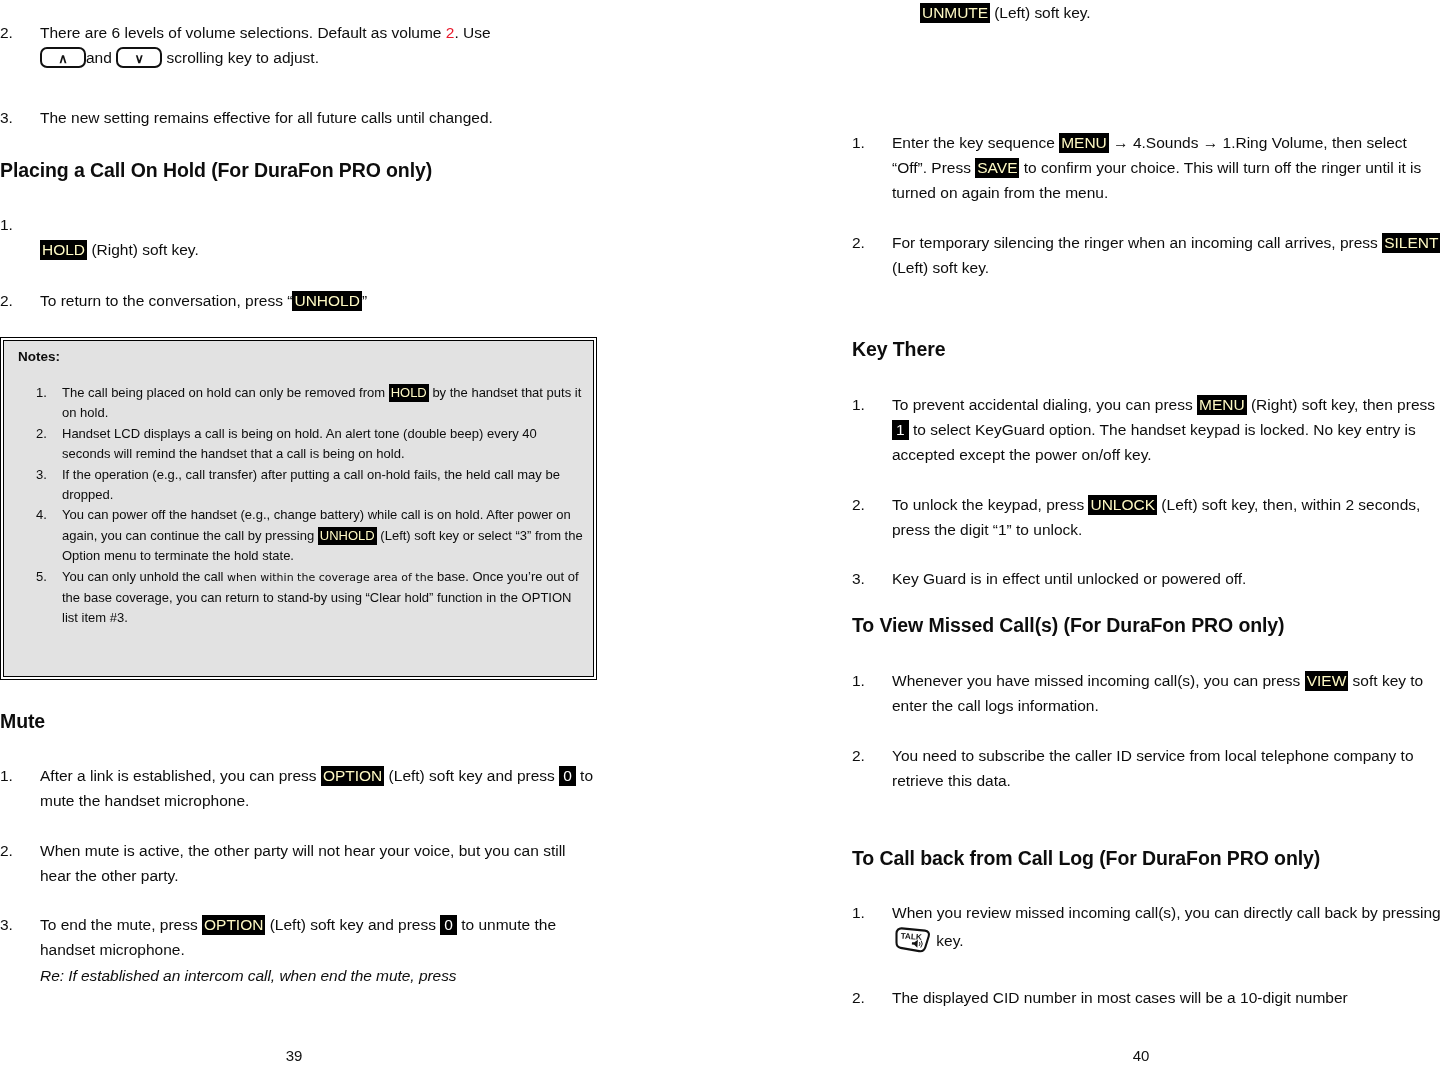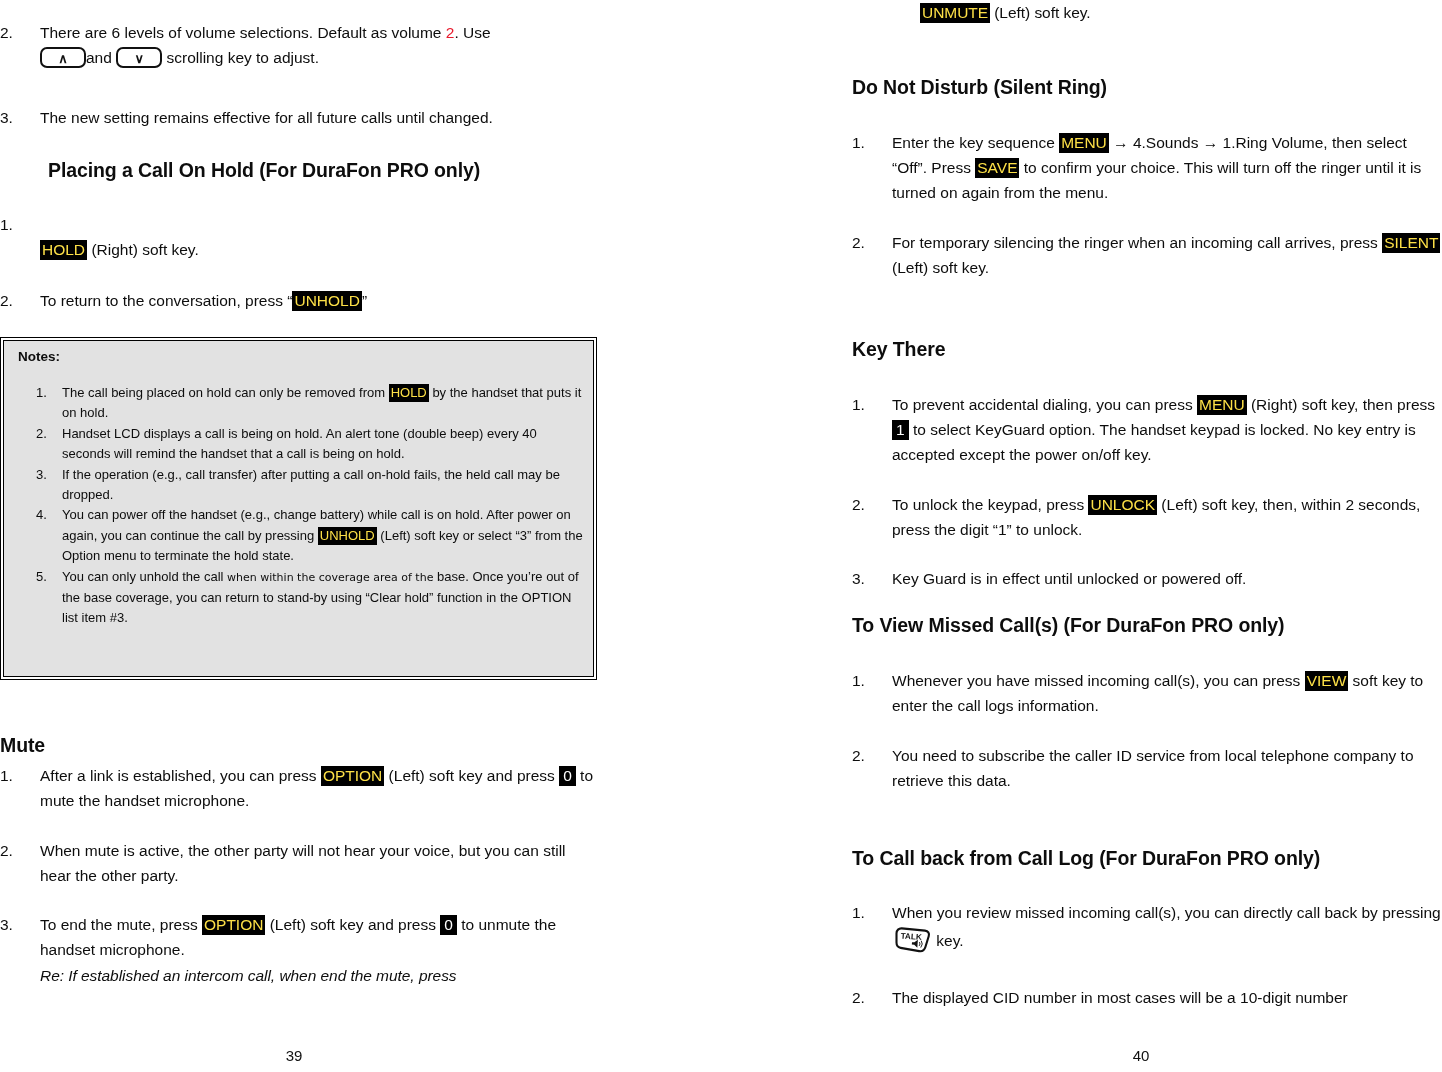--- a/index.html
+++ b/index.html
@@ -66,21 +66,21 @@
   }
   .li .txt {
     flex: 1 1 auto;
     font-size: 15.5px;
     line-height: 25px;
   }
 
   
   .key {
     background: #000000;
-    color: #fde047;
+    color: #fef9c3;
     padding: 1px 2px 2px 2px;
     font-size: 15.5px;
     white-space: nowrap;
   }
   .key-sm {
     background: #000000;
     color: #ffffff;
     padding: 1px 4px 2px 4px;
     font-size: 15.5px;
   }
@@ -177,21 +177,21 @@
       <span>There are 6 levels of volume selections.  Default as volume </span><span class="red">2</span><span>. Use </span><br>
       <span class="scrollkey"><span class="chev">∧</span></span><span>and </span><span class="scrollkey"><span class="chev">∨</span></span><span> scrolling key to adjust.</span>
     </div>
   </div>
 
   <div class="li" style="position:absolute; left:0px; top:105px; width:600px;">
     <div class="num">3.</div>
     <div class="txt">The new setting remains effective for all future calls until changed.</div>
   </div>
 
-  <h2 class="heading" style="position:absolute; left:16px; top:157px; width:600px;padding-left:32px;">Placing a Call On Hold (For DuraFon PRO only)</h2>
+  <h2 class="heading" style="position:absolute; left:0px; top:157px; width:600px;">Placing a Call On Hold (For DuraFon PRO only)</h2>
 
   <div class="li" style="position:absolute; left:0px; top:212px; width:600px;">
     <div class="num">1.</div>
     <div class="txt">
       <br>
       <span class="key">HOLD</span><span> (Right) soft key.</span>
     </div>
   </div>
 
   <div class="li" style="position:absolute; left:0px; top:288px; width:600px;">
@@ -231,21 +231,21 @@
 
       <div class="notes-li">
         <div class="nnum">5.</div>
         <div class="ntxt">
           <span>You can only unhold the call </span><span class="alt-font">when within the coverage area of the</span><span> base.  Once you’re out of the base coverage, you can return to stand-by using “Clear hold” function in the OPTION list item #3.</span>
         </div>
       </div>
     </div>
   </div>
 
-  <h2 class="heading" style="position:absolute; left:0px; top:732px; width:600px;">Mute</h2>
+  <h2 class="heading" style="position:absolute; left:0px; top:708px; width:600px;">Mute</h2>
 
   <div class="li" style="position:absolute; left:0px; top:763px; width:600px;">
     <div class="num">1.</div>
     <div class="txt">
       <span>After a link is established, you can press </span><span class="key">OPTION</span><span> (Left) soft key and press </span><span class="key-sm">0</span><span> to mute the handset microphone.</span>
     </div>
   </div>
 
   <div class="li" style="position:absolute; left:0px; top:838px; width:600px;">
     <div class="num">2.</div>
@@ -263,21 +263,20 @@
 
   <div class="page-number">39</div>
 </div>
 
 <div class="page page-right">
 
   <div class="body-text" style="position:absolute; left:80px; top:0px; width:520px;">
     <span class="key">UNMUTE</span><span> (Left) soft key.</span>
   </div>
 
-  <h2 class="heading" style="position:absolute; left:12px; top:74px; width:590px;">Do Not Disturb (Silent Ring)</h2>
 
   <div class="li" style="position:absolute; left:12px; top:130px; width:590px;">
     <div class="num">1.</div>
     <div class="txt">
       <span>Enter the key sequence </span><span class="key">MENU</span><span> → 4.Sounds → 1.Ring Volume, then select “Off”.  Press </span><span class="key">SAVE</span><span> to confirm your choice. This will turn off the ringer until it is turned on again from the menu.</span>
     </div>
   </div>
 
   <div class="li" style="position:absolute; left:12px; top:230px; width:590px;">
     <div class="num">2.</div>

